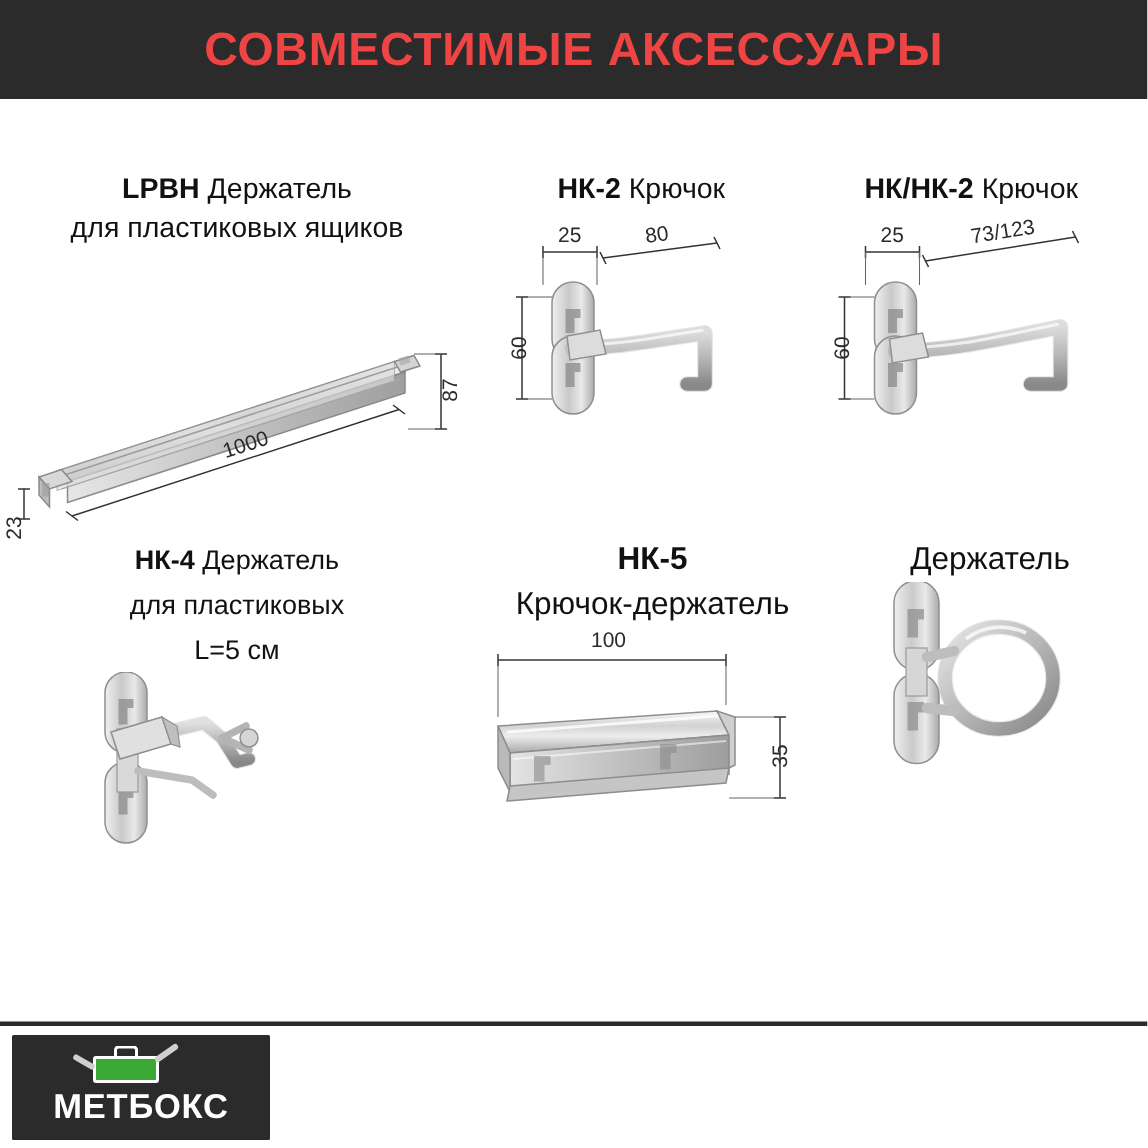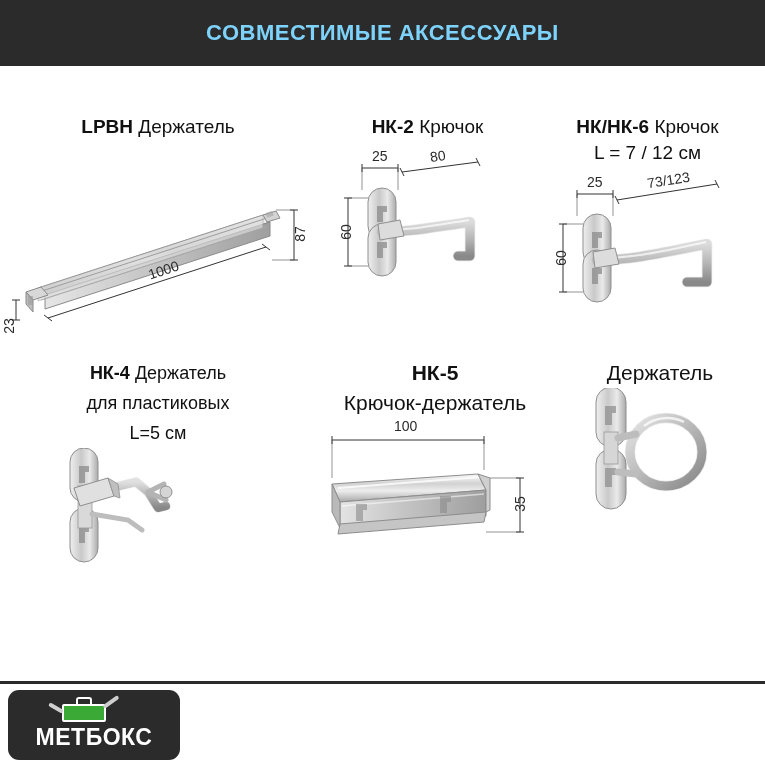--- a/index.html
+++ b/index.html
@@ -19,22 +19,22 @@
     position: absolute;
     left: 0; top: 0;
     width: 765px;
     height: 66px;
     background: #2b2b2b;
     display: flex;
     align-items: center;
     justify-content: center;
   }
   .header-title {
-    color: #7dd3fc;
-    font-size: 22px;
+    color: #ef4444;
+    font-size: 31px;
     font-weight: bold;
     letter-spacing: 0.5px;
     text-align: center;
     white-space: nowrap;
   }
 
   
   .sheet {
     position: absolute;
     left: 0; top: 66px;
@@ -79,21 +79,21 @@
     height: 84px;
     background: #ffffff;
     border-top: 3px solid #2b2b2b;
   }
   .logo-box {
     position: absolute;
     left: 8px; top: 6px;
     width: 172px;
     height: 70px;
     background: #2b2b2b;
-    border-radius: 11px;
+    border-radius: 1px;
     overflow: hidden;
   }
   .logo-text {
     position: absolute;
     left: 0; top: 34px;
     width: 172px;
     text-align: center;
     color: #ffffff;
     font-size: 23px;
     font-weight: bold;
@@ -146,20 +146,21 @@
 <div class="header">
   <div class="header-title">СОВМЕСТИМЫЕ АКСЕССУАРЫ</div>
 </div>
 
 <div class="sheet">
 
   <div class="cell" style="left:8px; top:48px; width:300px; height:260px;">
     <div class="cell-title">
       <div><span class="cell-art">LPBH</span>
         <span>Держатель</span></div>
+      <div>для пластиковых ящиков</div>
     </div>
 
     <div class="cell-fig" style="height:190px;">
       <svg width="300" height="190" viewBox="0 0 300 190">
         <defs>
           <linearGradient id="mg1" x1="0" y1="0" x2="0" y2="1">
             <stop offset="0" stop-color="#f2f2f2"></stop>
             <stop offset="0.45" stop-color="#cfcfcf"></stop>
             <stop offset="0.55" stop-color="#e8e8e8"></stop>
             <stop offset="1" stop-color="#b3b3b3"></stop>
@@ -258,23 +259,22 @@
       </svg>
 
       <div class="dim" style="left:52px; top:8px;">25</div>
       <div class="dim" style="left:110px; top:8px; transform:rotate(-8deg);">80</div>
       <div class="dim vert" style="left:18px; top:84px;">60</div>
     </div>
   </div>
 
   <div class="cell" style="left:535px; top:48px; width:225px; height:260px;">
     <div class="cell-title">
-      <div><span class="cell-art">НК/НК-6</span>
+      <div><span class="cell-art">НК/НК-2</span>
         <span>Крючок</span></div>
-      <div>L = 7 / 12 см</div>
     </div>
 
     <div class="cell-fig" style="height:200px;">
       <svg width="225" height="200" viewBox="0 0 225 200">
         <defs>
           <linearGradient id="pg2" x1="0" y1="0" x2="1" y2="0">
             <stop offset="0" stop-color="#efefef"></stop>
             <stop offset="0.4" stop-color="#c9c9c9"></stop>
             <stop offset="0.7" stop-color="#e9e9e9"></stop>
             <stop offset="1" stop-color="#ababab"></stop>

